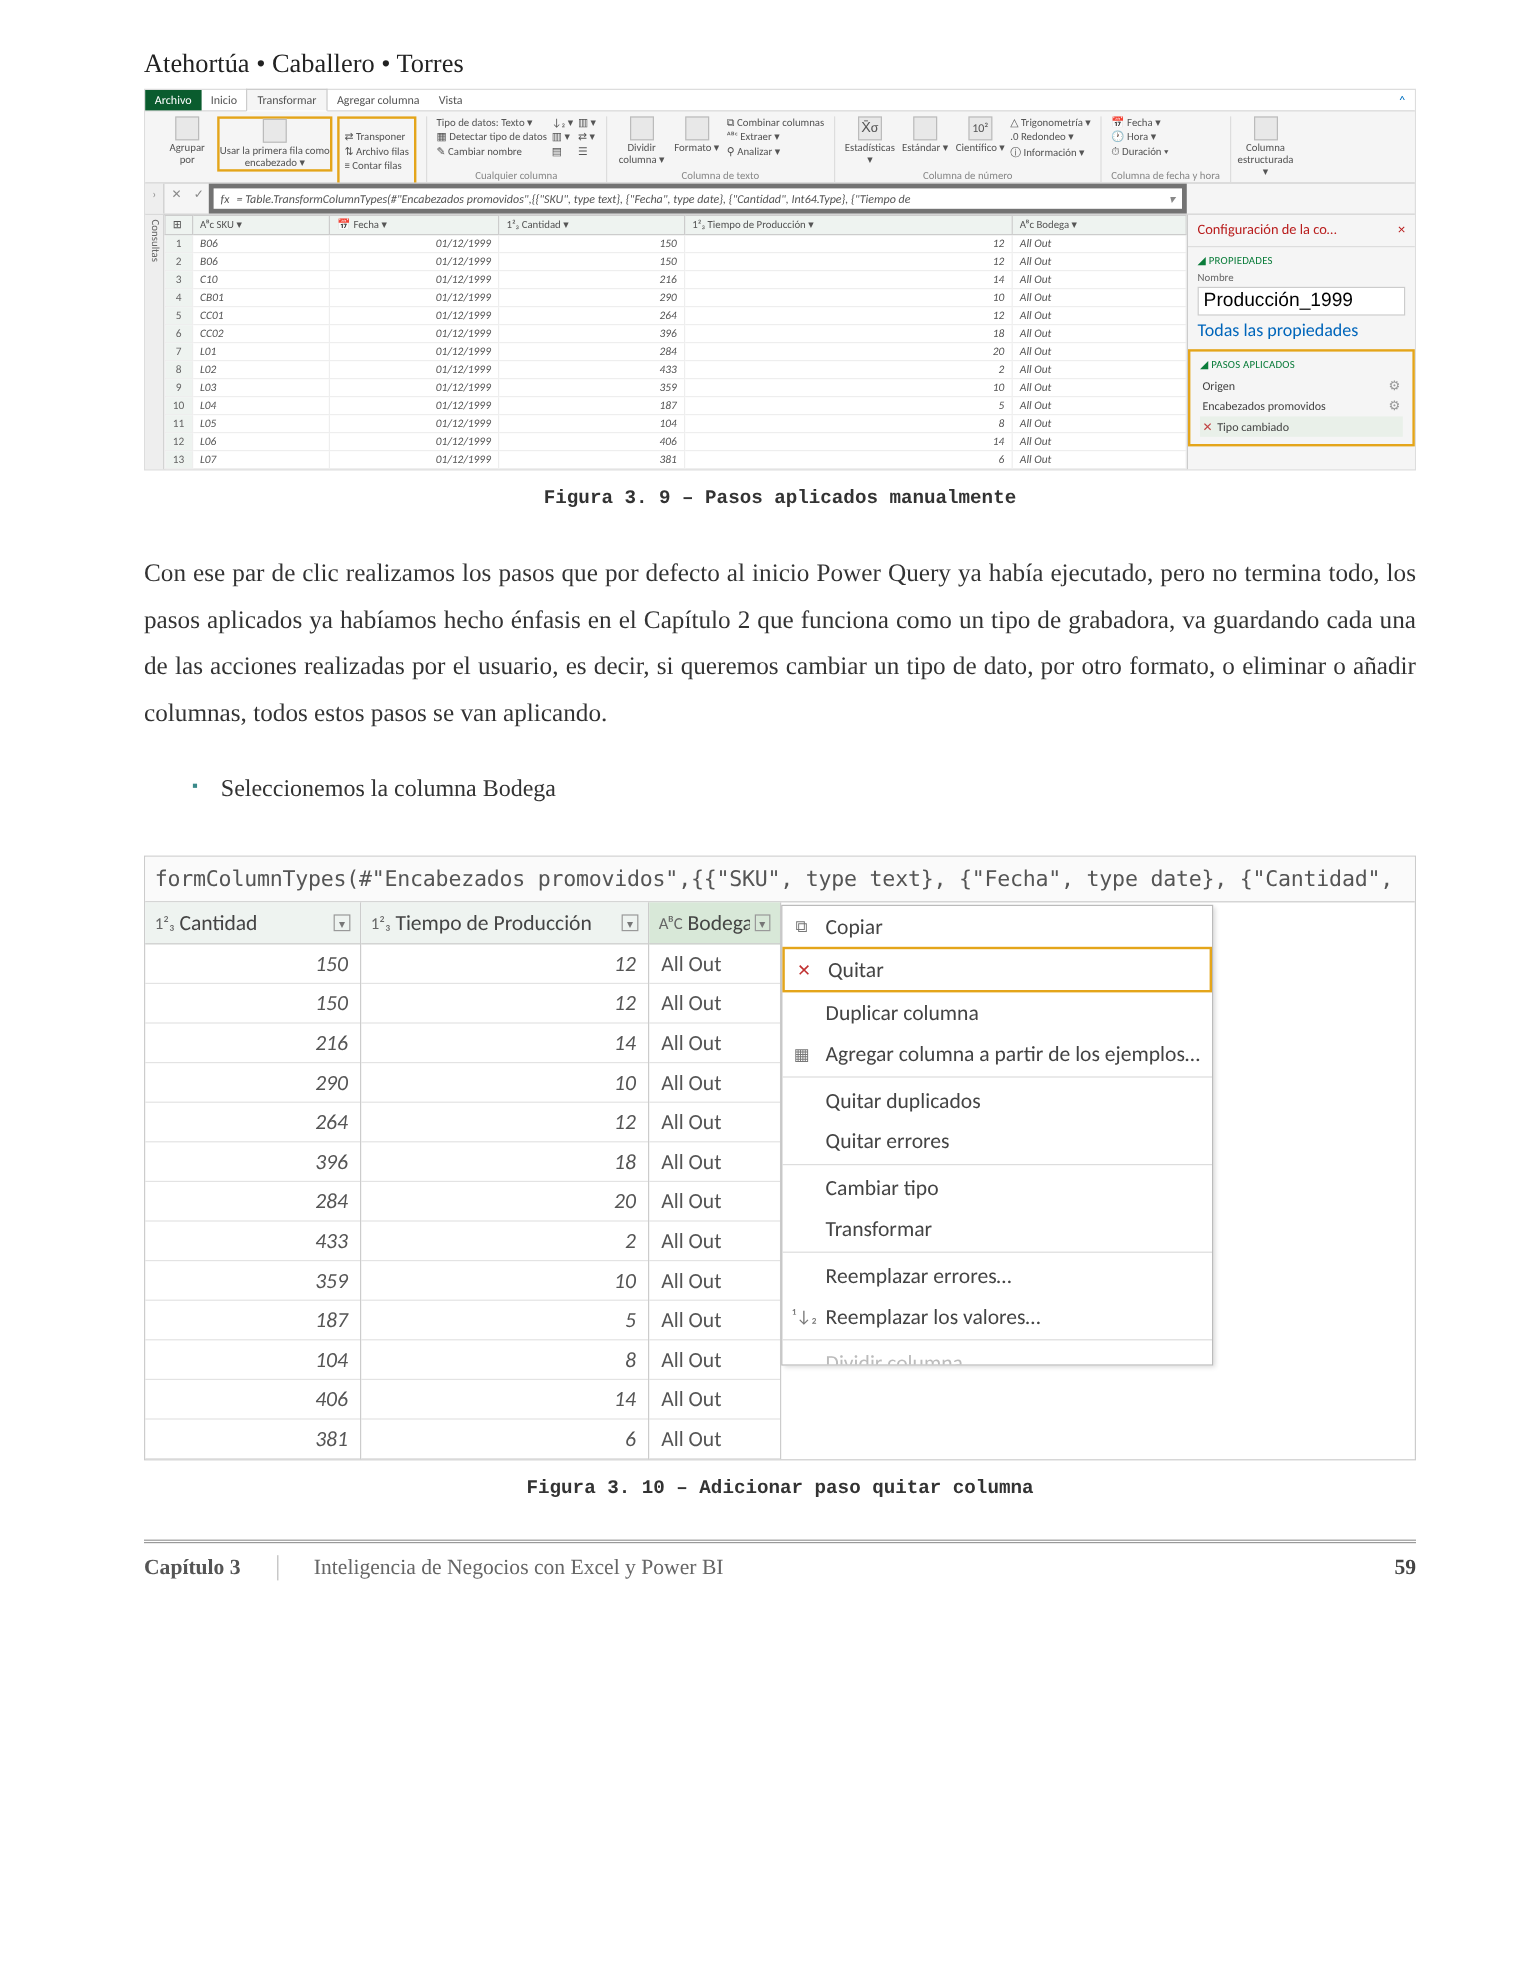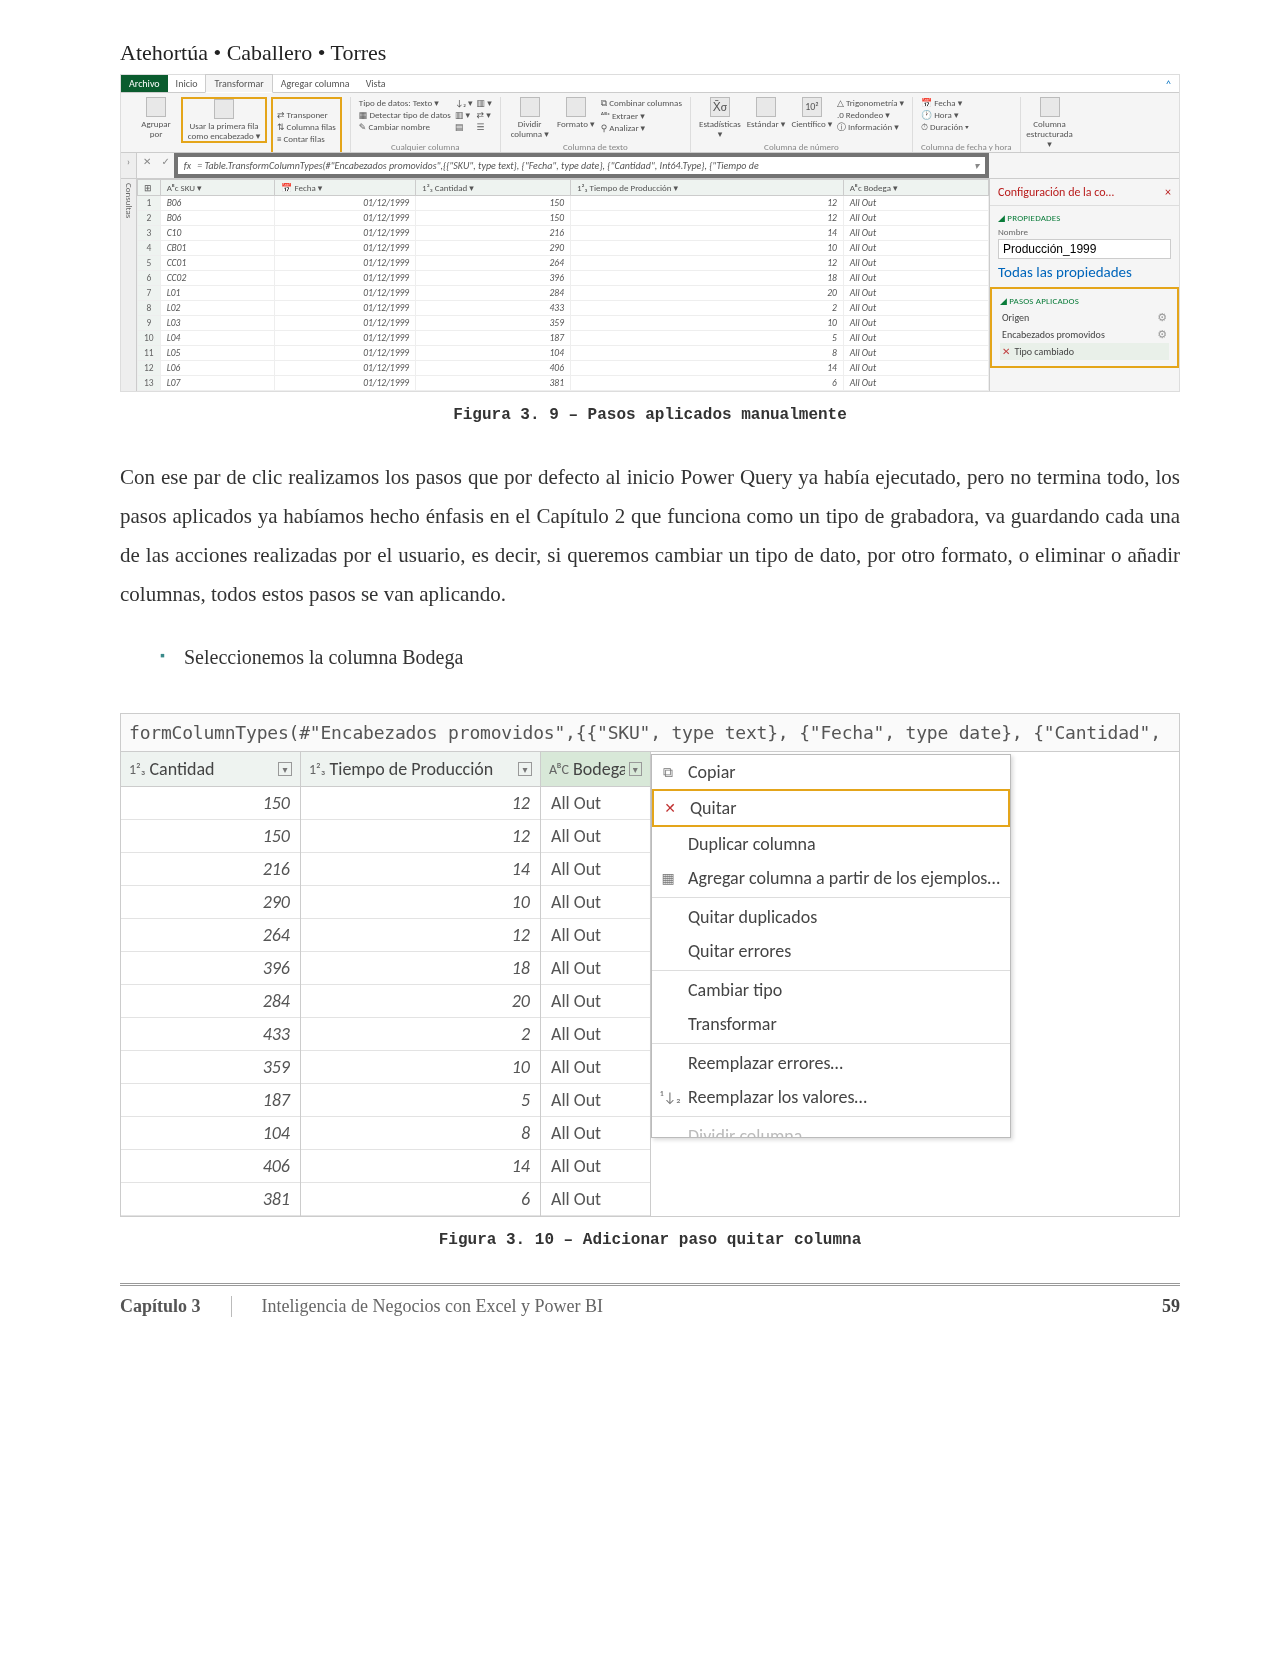--- a/index.html
+++ b/index.html
@@ -34,21 +34,21 @@
   .pq th { background: #eef3f0; border: 1px solid #ccc; padding: 2px 6px; text-align: left; font-weight: normal; color: #555; font-size: 9px; }
   .pq td { border: 1px solid #eee; padding: 1px 6px; color: #555; font-style: italic; font-size: 9.5px; }
   .pq td.num { text-align: right; font-style: italic; }
   .pq td.idx { background: #eef3f0; text-align: center; width: 22px; color: #666; font-style: normal; }
   .pq .tablewrap { flex: 1; overflow: hidden; }
 
   .pq .config { width: 190px; background: #f5f5f5; border-left: 1px solid #ccc; font-size: 10px; }
   .pq .config .title { padding: 6px 8px; color: #b91c1c; font-size: 12px; border-bottom: 1px solid #ddd; display: flex; justify-content: space-between; }
   .pq .config .sec { padding: 6px 8px; }
   .pq .config .sec .h { color: #0a7c3a; font-size: 9px; text-transform: uppercase; letter-spacing: 0.02em; margin-bottom: 3px; }
-  .pq .config input { width: 100%; border: 1px solid #ccc; padding: 2px 4px; font-size: 12px; }
+  .pq .config input { width: 100%; border: 1px solid #ccc; padding: 2px 4px; font-size: 16px; }
   .pq .config .link { color: #0066bb; font-size: 15px; margin-top: 4px; display: block; }
   .pq .steps { border: 2px solid #e4a51a; padding: 4px 6px; }
   .pq .steps .step { padding: 2px 2px; color: #444; display: flex; align-items: center; gap: 4px; }
   .pq .steps .step.sel { background: #e9f0e9; }
   .pq .steps .gear { margin-left: auto; color: #999; font-size: 11px; }
 
   .figcap { text-align: center; font-family: Liberation Mono, monospace; font-weight: bold; font-size: 16px; margin: 14px 0 34px; }
 
   .body-text { font-family: "Book Antiqua", Palatino, serif; font-size: 21px; line-height: 1.85; text-align: justify; color: #333; margin-bottom: 28px; }
 
@@ -93,27 +93,27 @@
     <div class="help">^</div>
   </div>
 
   <div class="ribbon">
     <div class="group" style="flex:0 0 auto">
       <div class="gbody">
         <div class="bigbtn">
             <div class="icon16"></div>
             <span>Agrupar por</span>
           </div>
-        <div class="bigbtn hl-box" style="width:86px">
+        <div class="bigbtn hl-box" style="width:96px">
             <div class="icon16"></div>
             <span>Usar la primera fila como encabezado ▾</span>
           </div>
         <div class="smalllist hl-box" style="padding:10px 4px">
           <span>⇄ <span>Transponer</span></span>
-          <span>⇅ <span>Columna filas</span></span>
+          <span>⇅ <span>Archivo filas</span></span>
           <span>≡ <span>Contar filas</span></span>
         </div>
       </div>
       <div class="glabel">Tabla</div>
     </div>
 
     <div class="group">
       <div class="gbody">
         <div class="smalllist">
           <span>Tipo de datos: Texto ▾</span>

